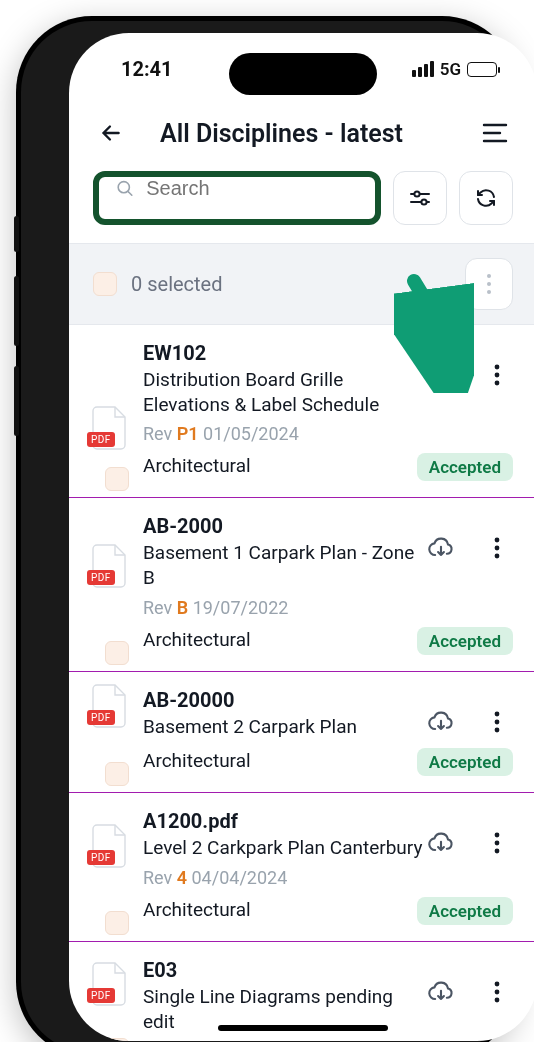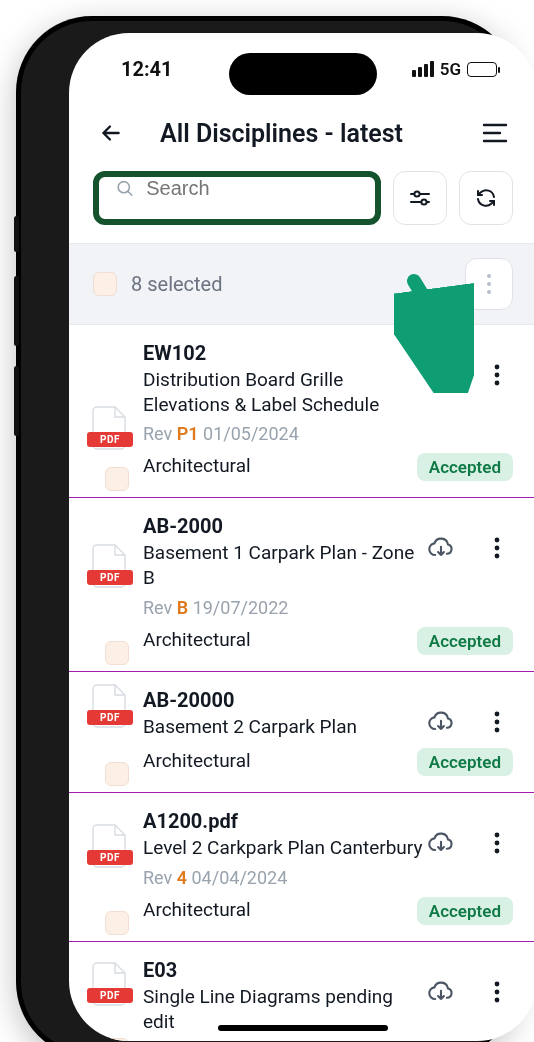--- a/index.html
+++ b/index.html
@@ -136,21 +136,21 @@
     background:#d9f1e4; color:#0f7a46; font-size:17px; font-weight:600;
     padding:4px 12px; border-radius:8px;
   }
 
   .file-chip {
     position:absolute; left:22px; width:38px; height:46px;
   }
   .file-chip svg { width:38px; height:46px; display:block; }
   .file-chip .pdf {
     position:absolute; left:-4px; bottom:4px; background:#e53935; color:#fff;
-    font-size:10px; font-weight:700; padding:2px 13px; border-radius:3px; letter-spacing:.5px;
+    font-size:10px; font-weight:400; padding:2px 4px; border-radius:3px; letter-spacing:.5px;
   }
 
   
   .home-ind {
     position:absolute; bottom:10px; left:50%; transform:translateX(-50%);
     width:170px; height:6px; background:#000; border-radius:3px; z-index:40;
   }
 
   
   .pointer {
@@ -219,21 +219,21 @@
         <div class="sq-btn">
           <svg width="24" height="24" viewBox="0 0 24 24" fill="none">
             <path d="M20 11A8 8 0 006.5 6.5L4 9M4 13a8 8 0 0013.5 4.5L20 15" stroke="#131923" stroke-width="2" stroke-linecap="round"></path>
             <path d="M4 5v4h4M20 19v-4h-4" stroke="#131923" stroke-width="2" stroke-linecap="round" stroke-linejoin="round"></path>
           </svg>
         </div>
       </div>
 
       <div class="sel-bar">
         <div class="ck"></div>
-        <div class="sel-text">8 selected</div>
+        <div class="sel-text">0 selected</div>
         <div class="sel-more">
           <svg width="6" height="22" viewBox="0 0 6 22">
             <circle cx="3" cy="3" r="2" fill="#b9c0c9"></circle>
               <circle cx="3" cy="11" r="2" fill="#b9c0c9"></circle>
               <circle cx="3" cy="19" r="2" fill="#b9c0c9"></circle>
           </svg>
         </div>
       </div>
 
       <div class="list" id="list">

